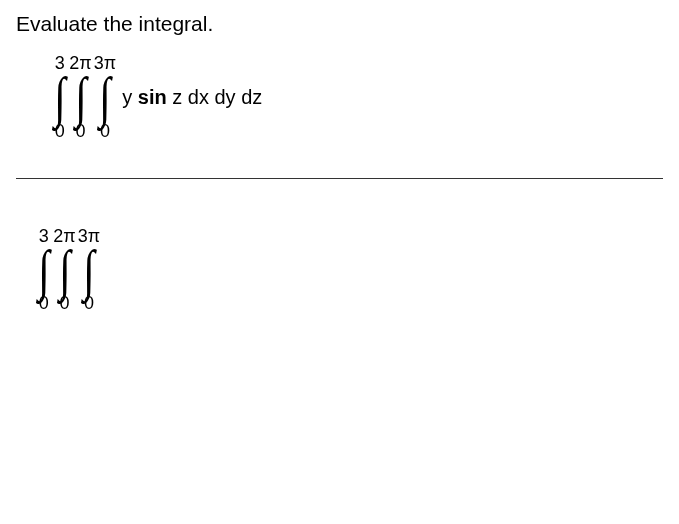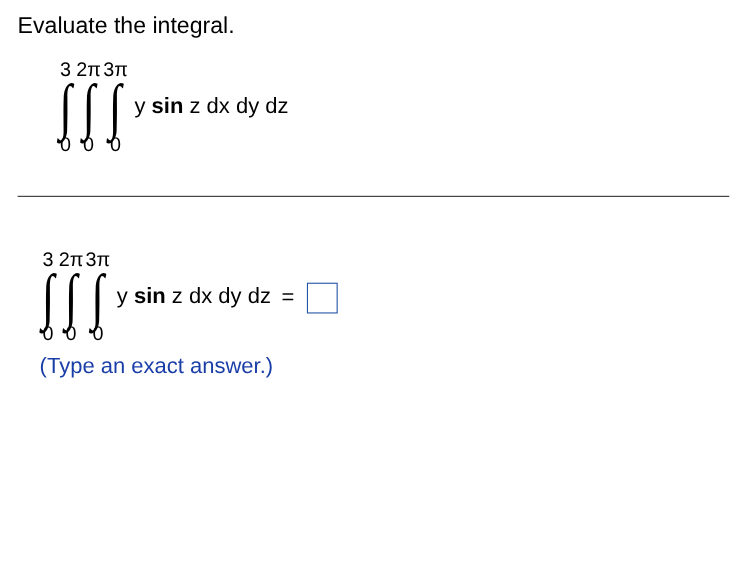--- a/index.html
+++ b/index.html
@@ -141,18 +141,14 @@
         <span class="limit-top">2π</span>
         <span class="int-sign">∫</span>
         <span class="limit-bottom">0</span>
       </span>
       <span class="single-integral">
         <span class="limit-top">3π</span>
         <span class="int-sign">∫</span>
         <span class="limit-bottom">0</span>
       </span>
     </span>
-    <span class="integrand">
-      <span>y </span><span class="bold">sin</span><span> z dx dy dz</span><span class="equals"> = </span><span class="answer-box"></span>
-    </span>
   </div>
-  <div class="hint">(Type an exact answer.)</div>
 </div>
 
 </body></html>

